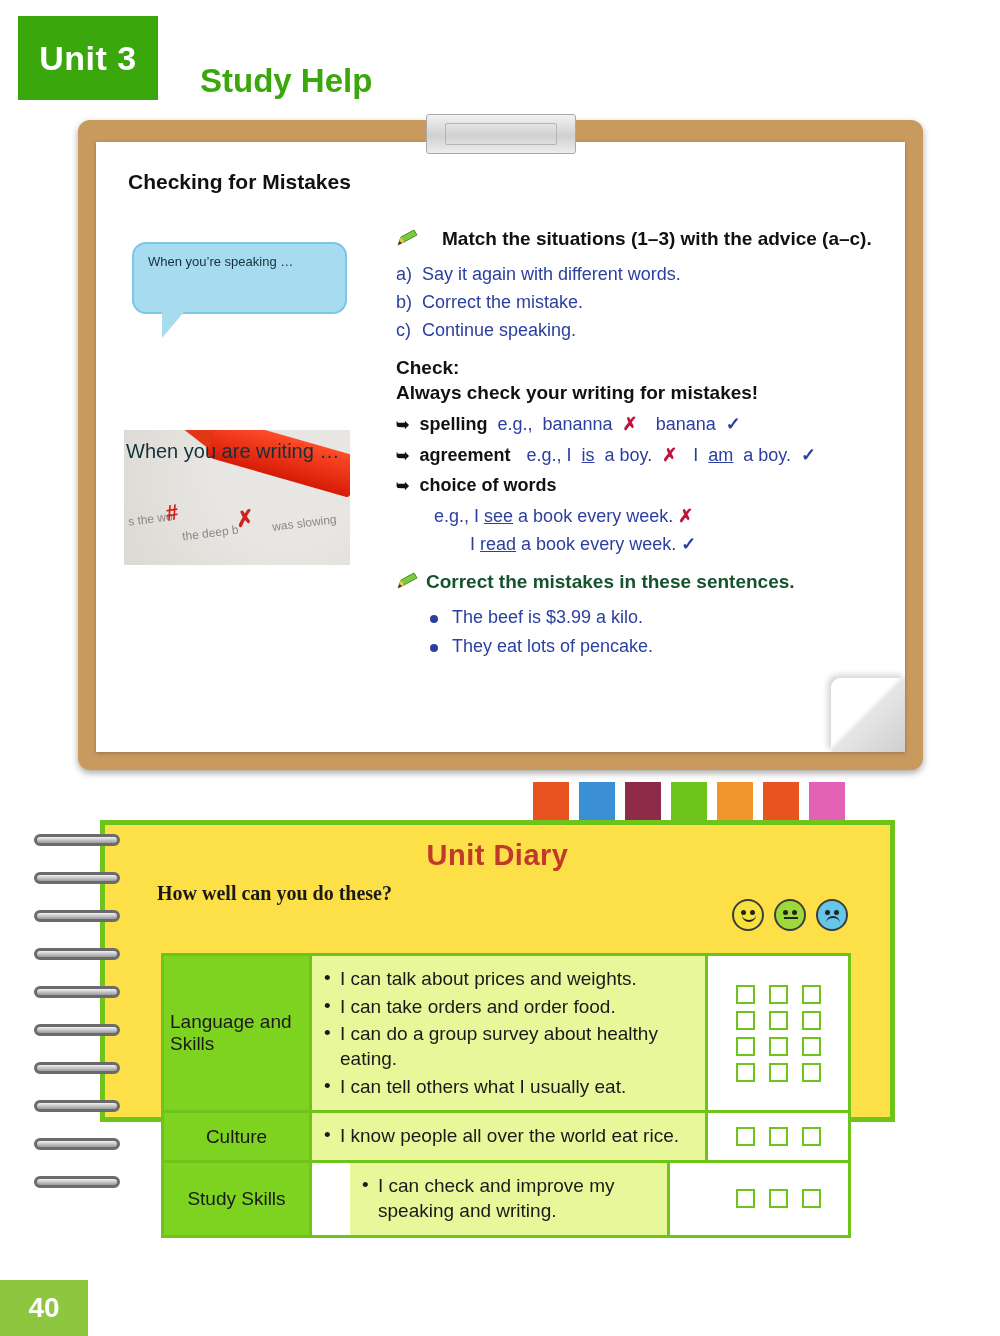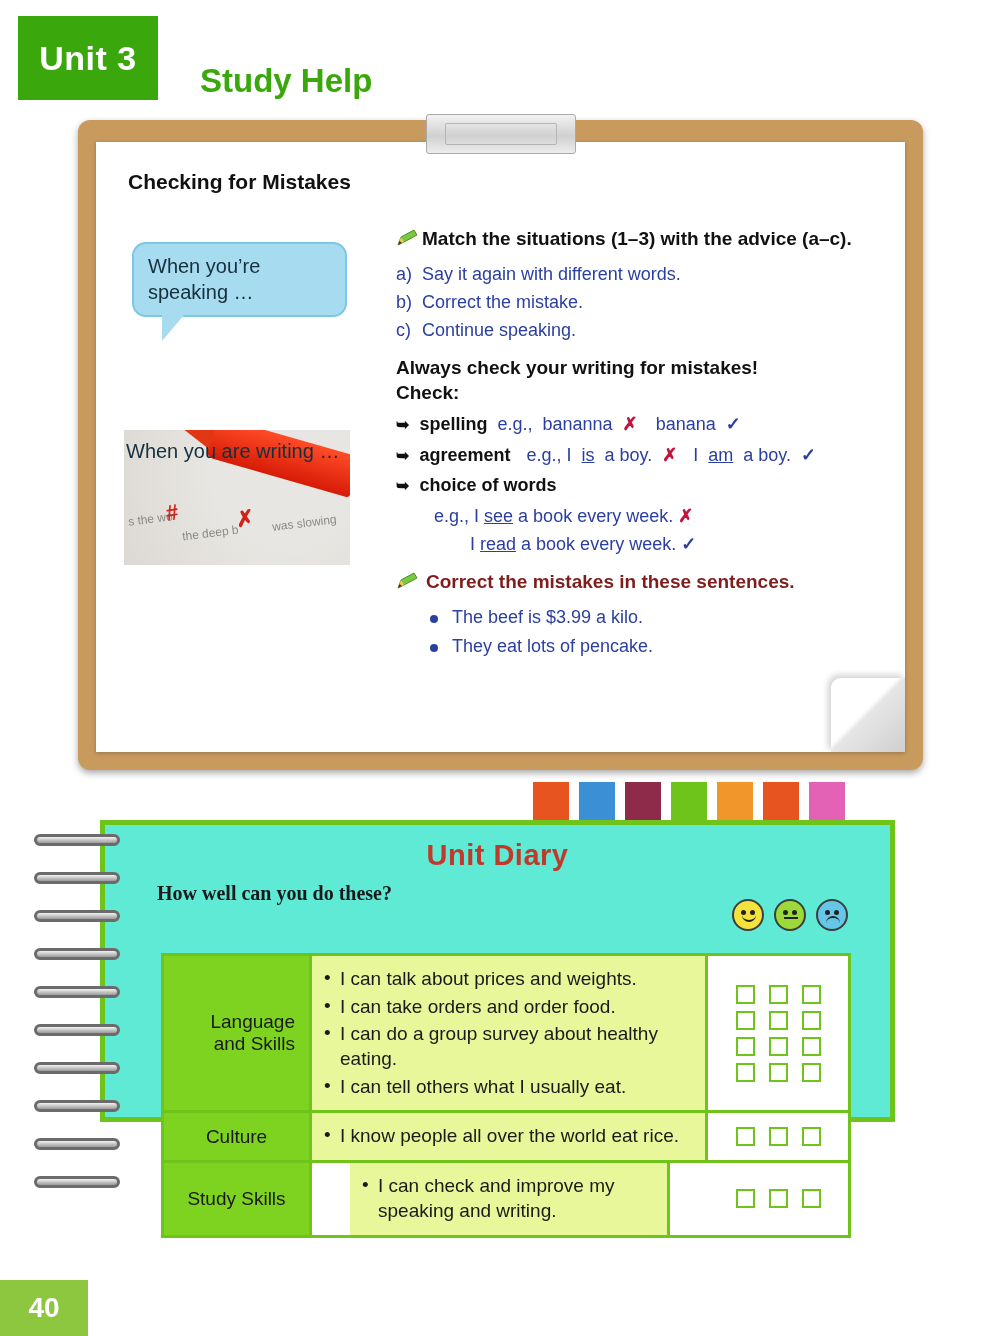--- a/index.html
+++ b/index.html
@@ -69,21 +69,21 @@
 
   .heading-check {
     position:absolute; left:32px; top:28px;
     font-size:21px; font-weight:bold; color:#111;
   }
 
   
   .bubble {
     position:absolute; left:36px; top:100px; width:215px; min-height:72px;
     background:#a7dbf0; border:2px solid #7cc6e6; border-radius:14px;
-    color:#14303c; font-size:20px; padding:10px 14px; line-height:1.28;
+    color:#14303c; font-size:13px; padding:10px 14px; line-height:1.28;
   }
   .bubble:after{
     content:""; position:absolute; left:28px; bottom:-26px;
     border-width:26px 22px 0 0; border-style:solid;
     border-color:#a7dbf0 transparent transparent transparent;
   }
 
   
   .photo {
     position:absolute; left:28px; top:288px; width:226px; height:135px;
@@ -113,21 +113,21 @@
     white-space:nowrap;
   }
   .writing-label {
     position:absolute; left:30px; top:296px; width:230px;
     font-size:20px; color:#14303c; line-height:1.3;
   }
 
   
   .rc { position:absolute; left:300px; top:86px; width:490px; color:#2b3fa0; }
   .task-line {
-    display:flex; align-items:flex-start; gap:4px;
+    display:flex; align-items:flex-start; gap:24px;
     font-size:19px; font-weight:bold; color:#111; margin-bottom:10px;
   }
   .pencil-icon { flex:0 0 auto; margin-top:1px; }
   .num-list { margin:0 0 14px 0; }
   .num-list div { font-size:18px; color:#2b3fa0; margin-bottom:6px; }
   .num-list .n { color:#2b3fa0; display:inline-block; width:16px; }
   .letter-list div { font-size:18px; color:#2b3fa0; margin-bottom:7px; }
   .letter-list .l { display:inline-block; width:26px; }
 
   .always {
@@ -143,37 +143,37 @@
   .arrow { color:#111; font-weight:bold; font-size:16px; }
   .kw { color:#111; font-weight:bold; }
   .wrong { color:#c0143c; font-weight:bold; }
   .right { color:#2b3fa0; font-weight:bold; }
   .sub-eg { font-size:18px; color:#2b3fa0; margin:2px 0 6px 38px; }
   .sub-eg2 { font-size:18px; color:#2b3fa0; margin:0 0 6px 74px; }
   u { text-decoration:underline; }
 
   .correct-task {
     display:flex; align-items:flex-start; gap:8px;
-    font-size:19px; font-weight:bold; color:#7f1d1d; margin-top:16px;
+    font-size:19px; font-weight:bold; color:#14532d; margin-top:16px;
   }
   .bullets { margin:10px 0 0 34px; }
   .bullets div { font-size:18px; color:#2b3fa0; margin-bottom:8px; position:relative; padding-left:22px;}
   .bullets div:before{
     content:""; position:absolute; left:0; top:8px; width:8px; height:8px;
     background:#2b3fa0; border-radius:50%;
   }
 
   
   .diary-wrap { position:absolute; left:78px; top:800px; width:830px; height:450px; z-index:2; }
   .tabs { position:absolute; left:455px; top:-18px; display:flex; gap:10px; z-index:1;}
   .tabs span { display:block; width:36px; height:40px; }
 
   .diary {
     position:absolute; left:22px; top:20px; width:795px; height:302px;
-    background:#5eead4; border:5px solid #6ec41b;
+    background:#fde047; border:5px solid #6ec41b;
     z-index:3;
   }
   .spiral {
     position:absolute; left:-44px; top:34px; width:92px; height:380px; z-index:5;
   }
   .ring {
     position:absolute; left:0; width:86px; height:12px;
     border:3px solid #6b6b6b; border-radius:8px;
     background:linear-gradient(#f2f2f2,#9a9a9a);
   }
@@ -201,21 +201,21 @@
 
   .table {
     position:absolute; left:56px; top:128px; width:690px;
     border:3px solid #6ec41b;
   }
   .trow { display:flex; border-bottom:3px solid #6ec41b; }
   .trow:last-child { border-bottom:none;gap:38px; }
   .cat {
     width:148px; flex:0 0 148px; background:#7ed321;
     display:flex; align-items:center; justify-content:center;
-    color:#1a1a1a; font-size:19px; text-align:right; padding:8px 14px;
+    color:#1a1a1a; font-size:19px; text-align:left; padding:8px 6px;
     font-family:"Liberation Sans", sans-serif;
     border-right:3px solid #6ec41b;
   }
   .items {
     flex:1; background:#e8f79a; padding:8px 12px;
     border-right:3px solid #6ec41b;
   }
   .items div {
     font-size:19px; color:#1a1a1a; line-height:1.3; margin:3px 0;
     position:relative; padding-left:16px;
@@ -276,22 +276,22 @@
       </div>
 
 
       <div class="letter-list">
         <div><span class="l">a)</span><span>Say it again with different words.</span></div>
         <div><span class="l">b)</span><span>Correct the mistake.</span></div>
         <div><span class="l">c)</span><span>Continue speaking.</span></div>
       </div>
 
       <div class="always" style="position:relative;">
+        <div>Check:</div>
         <div>Always check your writing for mistakes!</div>
-        <div>Check:</div>
         <span class="bulb">
           <svg width="62" height="58" viewBox="0 0 62 58">
             <g stroke="#e8a000" stroke-width="2.5" stroke-linecap="round">
               <line x1="31" y1="2" x2="31" y2="10"></line>
               <line x1="12" y1="10" x2="17" y2="16"></line>
               <line x1="50" y1="10" x2="45" y2="16"></line>
               <line x1="5" y1="30" x2="13" y2="30"></line>
               <line x1="57" y1="30" x2="49" y2="30"></line>
             </g>
             <circle cx="31" cy="30" r="14" fill="#ffe14d" stroke="#111" stroke-width="2"></circle>

